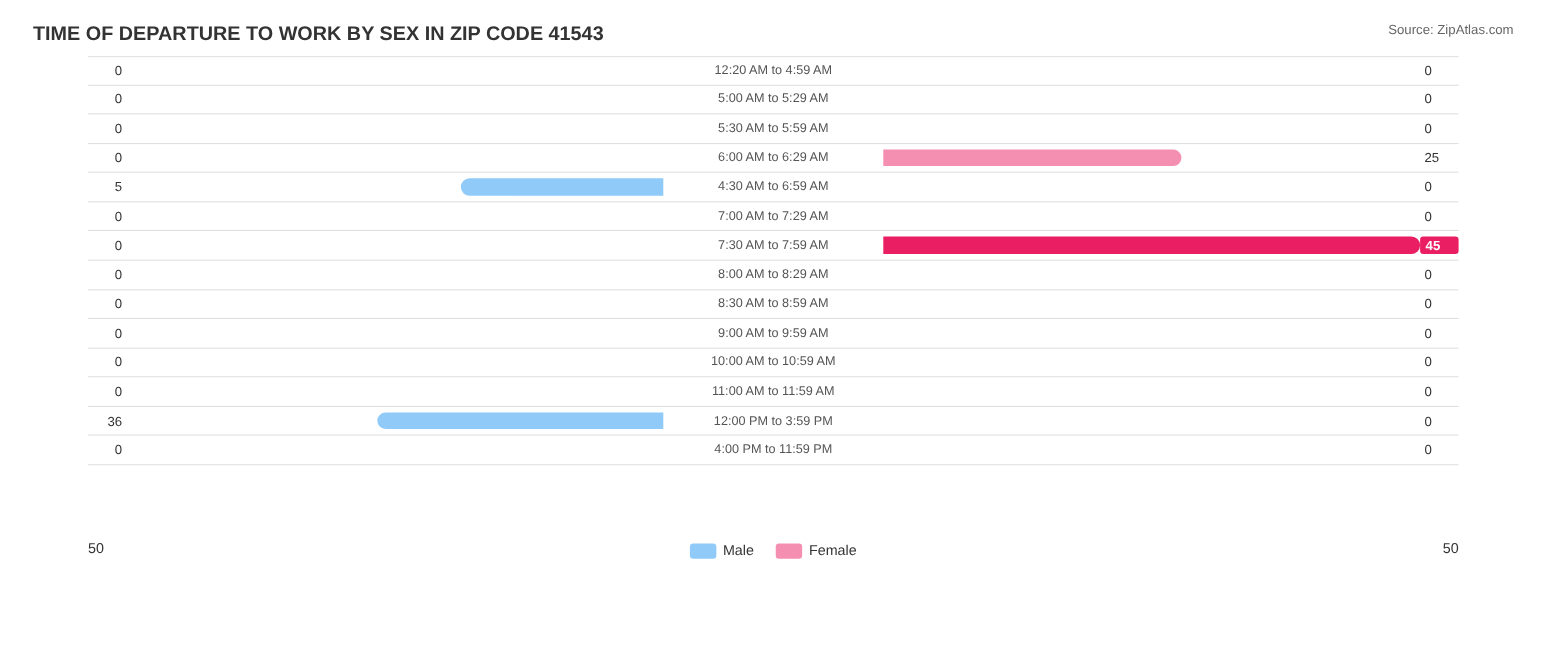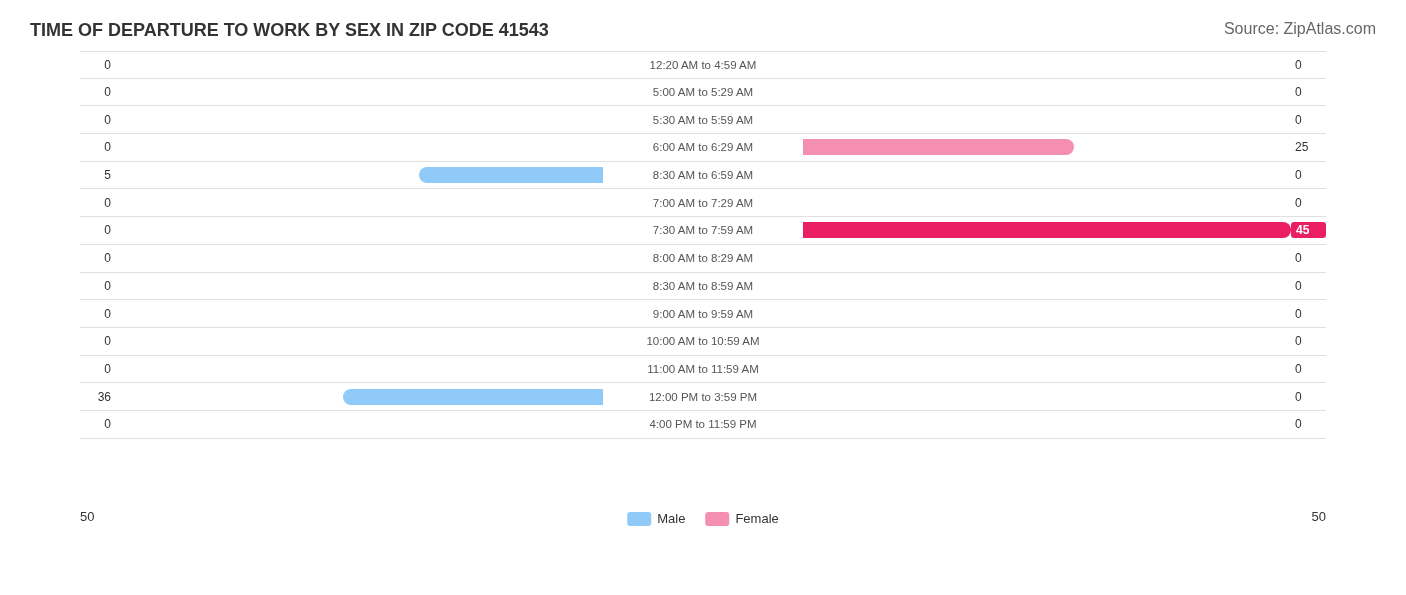--- a/index.html
+++ b/index.html
@@ -6,32 +6,32 @@
     body {
       font-family: Arial, sans-serif;
       background: #fff;
       width: 1406px;
       height: 595px;
       overflow: hidden;
     }
     .chart-container {
       width: 1406px;
       height: 595px;
-      padding: 20px 30px 32px 30px;
+      padding: 20px 30px 50px 30px;
       position: relative;
     }
     .chart-title {
       font-size: 18px;
       font-weight: bold;
       color: #333;
       margin-bottom: 6px;
       text-align: left;
     }
     .chart-source {
-      font-size: 16px;
+      font-size: 12px;
       color: #666;
       position: absolute;
       top: 20px;
       right: 30px;
     }
     .chart-area {
       position: relative;
       width: 100%;
       height: calc(100% - 60px);
       margin-top: 10px;
@@ -192,21 +192,21 @@
           <div class="right-bar-section">
             <div class="bar-female" style="width: 55.5556%;"></div>
           </div>
           <div class="right-value">25</div>
         </div>
         <div class="bar-row">
           <div class="left-value">5</div>
           <div class="left-bar-section">
             <div class="bar-male" style="width: 37.7778%;"></div>
           </div>
-          <div class="label-center">8:30 AM to 6:59 AM</div>
+          <div class="label-center">4:30 AM to 6:59 AM</div>
           <div class="right-bar-section"></div>
           <div class="right-value">0</div>
         </div>
         <div class="bar-row">
           <div class="left-value">0</div>
           <div class="left-bar-section"></div>
           <div class="label-center">7:00 AM to 7:29 AM</div>
           <div class="right-bar-section"></div>
           <div class="right-value">0</div>
         </div>

